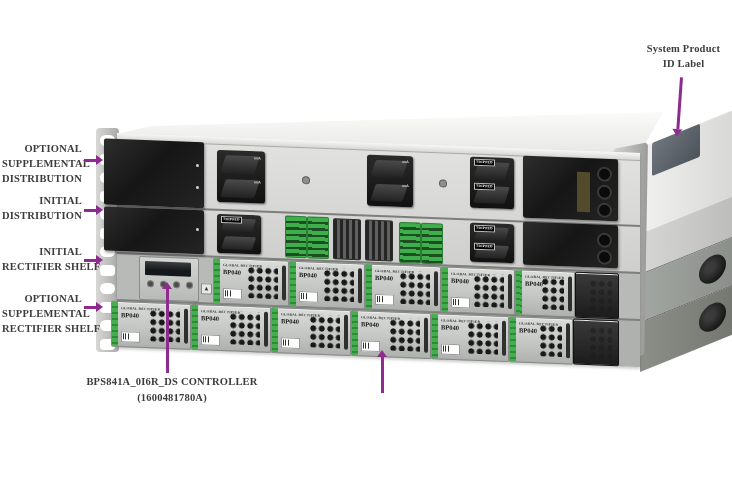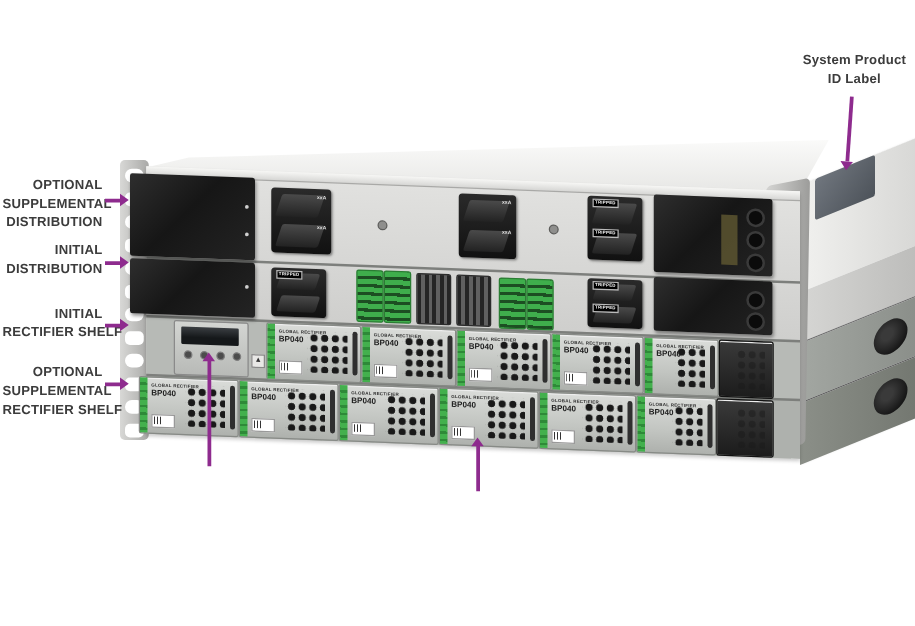--- a/index.html
+++ b/index.html
@@ -1,18 +1,18 @@
 <!DOCTYPE html>
 <html><head>
 <meta charset="utf-8">
 <style>
   :root{ --mag:#8e2b8e; --ink:#3c3c3c; }
   html,body{margin:0;padding:0;background:#fff;}
   .canvas{position:relative;width:732px;height:501px;background:#ffffff;overflow:hidden;
-          font-family:Liberation Sans, sans-serif;}
+          font-family:Liberation Serif, serif;}
 
   
   .lbl{position:absolute;color:var(--ink);font-weight:bold;font-size:10.5px;line-height:15px;
        letter-spacing:.2px;white-space:nowrap;}
   .lbl.right{text-align:right;}
   .lbl.center{text-align:center;white-space:normal;}
 
   
   .arrow{position:absolute;}
   .shaft-h{position:absolute;left:0;top:3px;height:2.6px;background:var(--mag);}
@@ -390,19 +390,23 @@
   </div>
   <div class="arrow" style="left:84px;top:303px;">
     <i class="shaft-h" style="width:13px;"></i>
     <i class="head-r" style="left:12px;"></i>
   </div>
 
   <div class="arrow" style="left:163px;top:282px;">
     <i class="head-u" style="left:-0.7px;top:0;"></i>
     <i class="shaft-v" style="top:5px;height:86px;"></i>
   </div>
+  <div class="lbl center" style="left:78px;top:374px;width:188px;line-height:16px;">
+    <div>BPS841A_0I6R_DS CONTROLLER</div>
+    <div>(1600481780A)</div>
+  </div>
 
   <div class="arrow" style="left:378px;top:350px;">
     <i class="head-u" style="left:-0.7px;top:0;"></i>
     <i class="shaft-v" style="top:5px;height:38px;"></i>
   </div>
 
 </div>
 
 </body></html>

